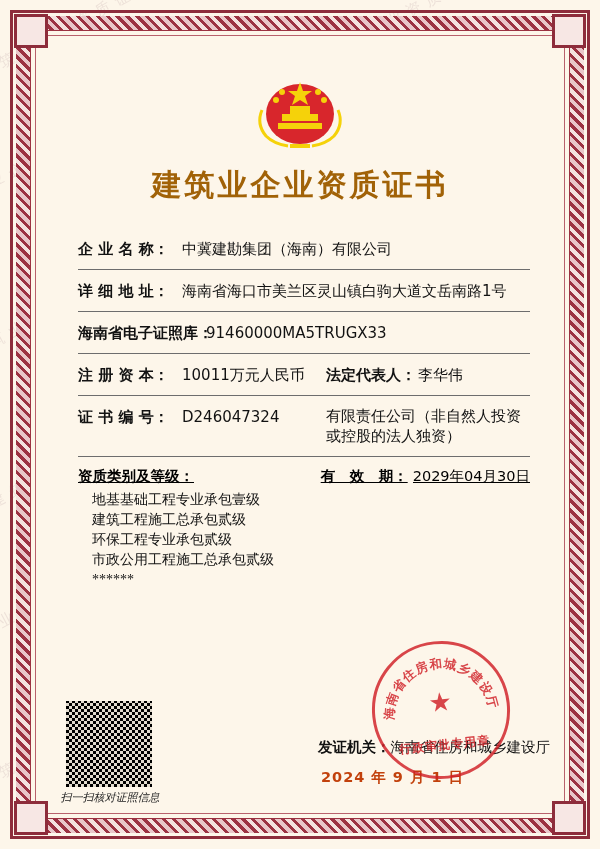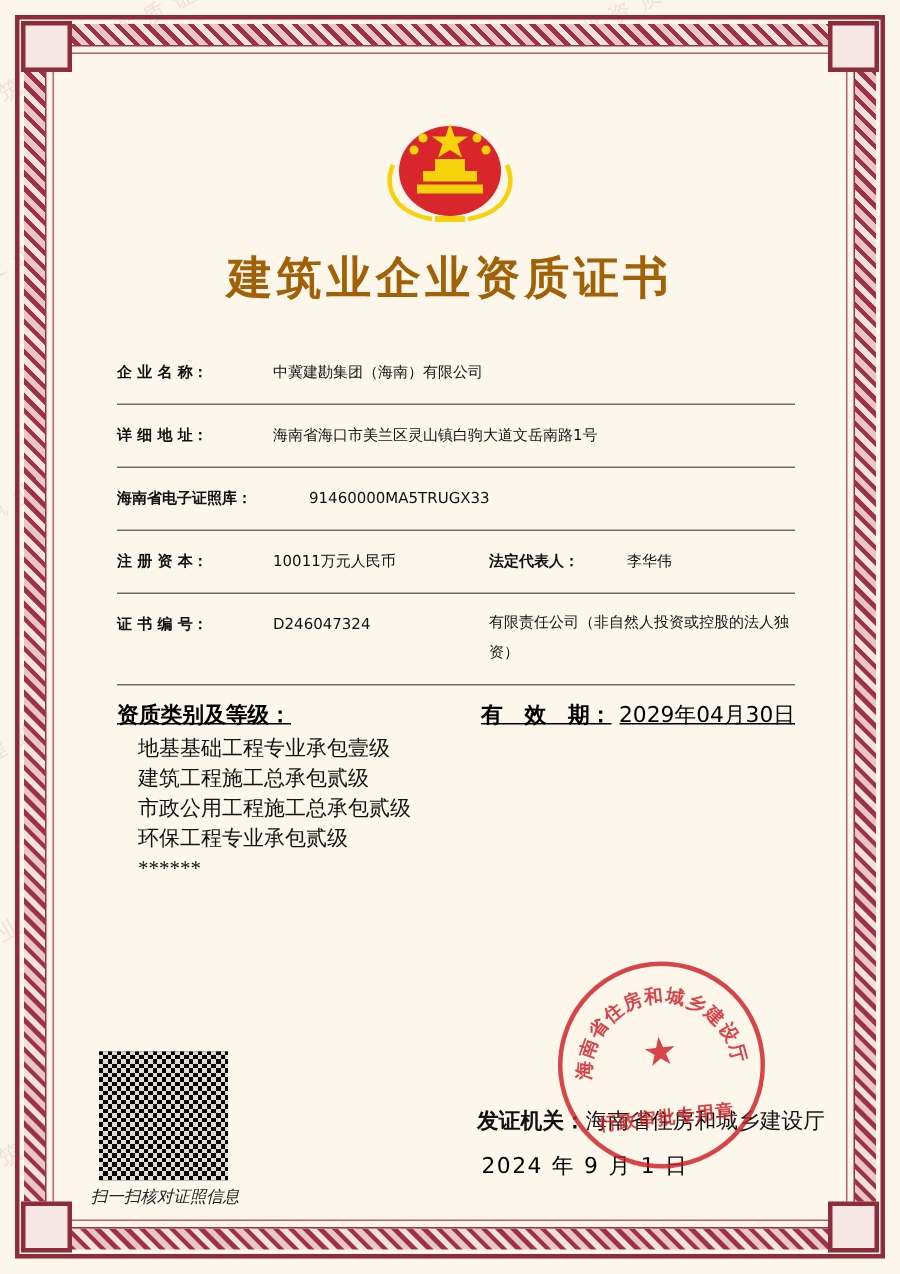--- a/index.html
+++ b/index.html
@@ -111,21 +111,21 @@
   .fields {
     position: absolute;
     left: 78px;
     top: 238px;
     width: 452px;
   }
   .row {
     display: flex;
     align-items: flex-start;
     margin-bottom: 9px;
-    font-size: 10px;
+    font-size: 15px;
     color: #121212;
     line-height: 22px;
   }
   .lbl {
     font-weight: bold;
     white-space: nowrap;
   }
   .lbl.w1 { width: 104px; }
   .val {
     flex: 1;
@@ -201,23 +201,24 @@
     color: #111;
     white-space: nowrap;
   }
   .issuer-line .lbl { font-weight: bold; }
 
   .date-line {
     position: absolute;
     left: 318px;
     bottom: 62px;
     font-size: 14.5px;
-    color: #000000;
+    color: #c2410c;
     white-space: nowrap;
     letter-spacing: 1px;
+    font-weight: bold;
   }
   .date-line span { margin: 0 3px; }
 
   
   .seal {
     position: absolute;
     left: 372px;
     bottom: 70px;
     width: 132px;
     height: 132px;
@@ -365,22 +366,22 @@
       <div class="lbl" style="width:248px;">资质类别及等级：</div>
       <div class="half-right">
         <div class="lbl">有　效　期：</div>
         <div class="val">2029年04月30日</div>
       </div>
     </div>
 
     <div class="qual-list">
       <div>地基基础工程专业承包壹级</div>
       <div>建筑工程施工总承包贰级</div>
+      <div>环保工程专业承包贰级</div>
       <div>市政公用工程施工总承包贰级</div>
-      <div>环保工程专业承包贰级</div>
       <div>******</div>
     </div>
   </div>
 
   <div class="qr"></div>
   <div class="qr-caption">扫一扫核对证照信息</div>
 
   <div class="issuer-line">
     <span class="lbl">发证机关：</span><span>海南省住房和城乡建设厅</span>
   </div>

